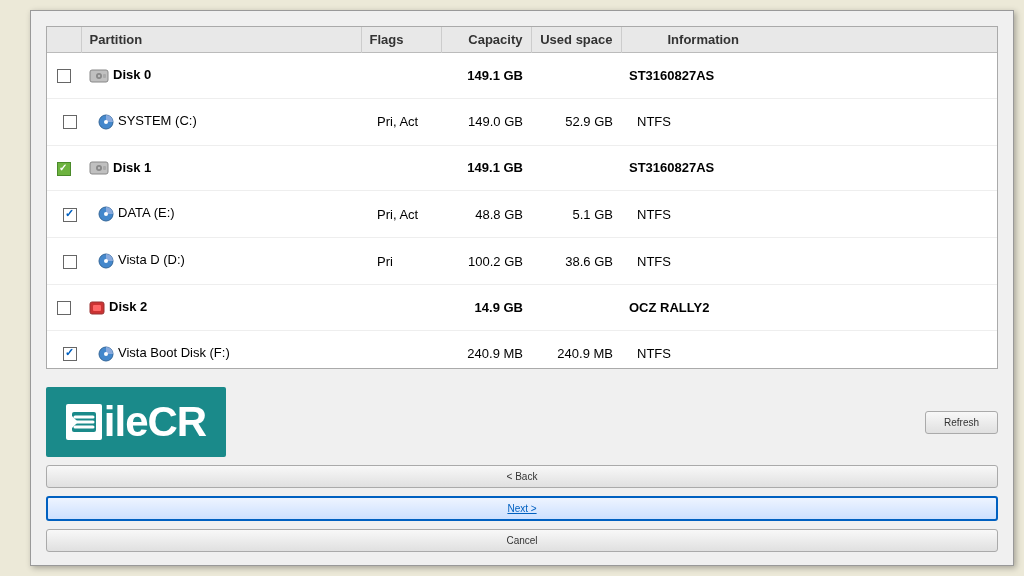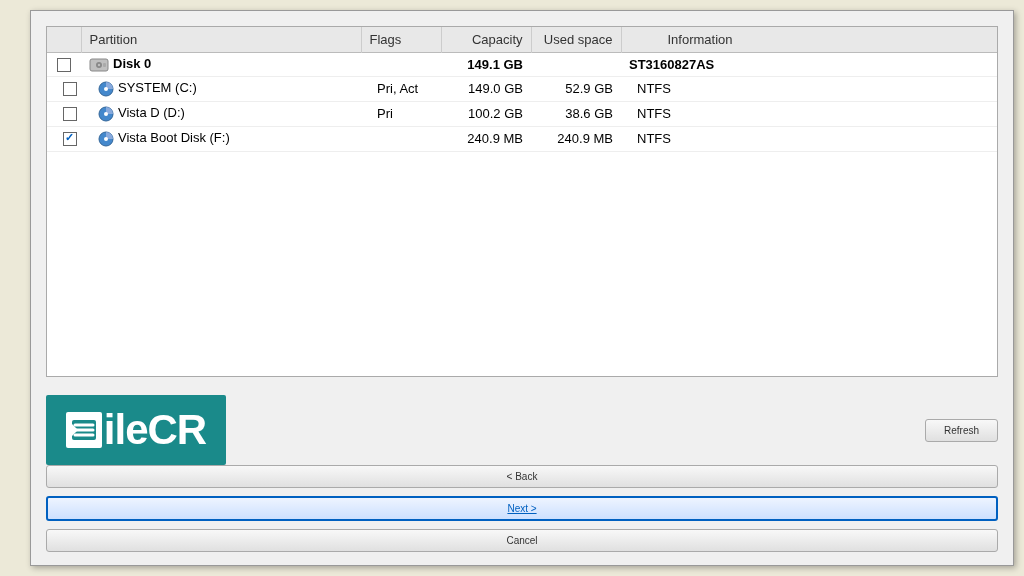--- a/index.html
+++ b/index.html
@@ -40,34 +40,34 @@
     }
 
     thead tr {
       background: #E8E8E8;
       border-bottom: 1px solid #BBBBBB;
     }
 
     thead th {
       text-align: left;
       padding: 5px 8px;
-      font-weight: normal;
+      font-weight: bold;
       color: #333;
       border-right: 1px solid #CCCCCC;
       margin-top: 48px;
     }
 
     thead th:last-child { border-right: none; padding-left: 46px; }
 
     tbody tr {
       border-bottom: 1px solid #EEEEEE;
     }
 
     tbody td {
-      padding: 3px 8px;
+      padding: 14px 8px;
       vertical-align: middle;
     }
 
     .row-disk td { font-weight: bold; }
 
     .row-partition td { padding-left: 16px; }
 
     .check-cell {
       width: 20px;
       text-align: center;
@@ -116,20 +116,21 @@
     .col-partition { width: 280px; }
     .col-flags { width: 80px; }
     .col-capacity { width: 90px; text-align: right; }
     .col-used { width: 90px; text-align: right; }
     .col-info { width: auto; }
 
     .bottom-area {
       padding: 8px 15px;
       display: flex;
       flex-direction: column;
+      gap: 8px;
     }
 
     .logo-row {
       display: flex;
       align-items: center;
       justify-content: space-between;
     }
 
     .logo-box {
       background: #1A8A8A;
@@ -237,31 +238,67 @@
             <td><span><svg width="18" height="18" viewBox="0 0 18 18" style="vertical-align:middle;margin-right:3px">
       <circle cx="9" cy="9" r="7" fill="#4488CC" stroke="#336699" stroke-width="1"></circle>
       <path d="M9,9 L9,2 A7,7 0 0,1 16,9 Z" fill="#88AADD"></path>
       <circle cx="9" cy="9" r="2" fill="white"></circle>
     </svg></span><span>SYSTEM (C:)</span></td>
             <td>Pri, Act</td>
             <td class="td-right">149.0 GB</td>
             <td class="td-right">52.9 GB</td>
             <td>NTFS</td>
           </tr>
+          <tr class="row-disk">
+            <td class="check-cell"><div class="checkbox checked-green"></div></td>
+            <td><span><svg width="20" height="16" viewBox="0 0 20 16" style="vertical-align:middle;margin-right:4px">
+      <rect x="1" y="2" width="18" height="12" rx="2" fill="#C0C0C0" stroke="#888" stroke-width="1"></rect>
+      <circle cx="10" cy="8" r="3" fill="#888"></circle>
+      <circle cx="10" cy="8" r="1.2" fill="#C0C0C0"></circle>
+      <rect x="14" y="6" width="3" height="4" rx="1" fill="#AAA"></rect>
+    </svg></span><span>Disk 1</span></td>
+            <td></td>
+            <td class="td-right">149.1 GB</td>
+            <td class="td-right"></td>
+            <td>ST3160827AS</td>
+          </tr>
+          <tr class="row-partition">
+            <td class="check-cell"><div class="checkbox checked-blue"></div></td>
+            <td><span><svg width="18" height="18" viewBox="0 0 18 18" style="vertical-align:middle;margin-right:3px">
+      <circle cx="9" cy="9" r="7" fill="#4488CC" stroke="#336699" stroke-width="1"></circle>
+      <path d="M9,9 L9,2 A7,7 0 0,1 16,9 Z" fill="#88AADD"></path>
+      <circle cx="9" cy="9" r="2" fill="white"></circle>
+    </svg></span><span>DATA (E:)</span></td>
+            <td>Pri, Act</td>
+            <td class="td-right">48.8 GB</td>
+            <td class="td-right">5.1 GB</td>
+            <td>NTFS</td>
+          </tr>
           <tr class="row-partition">
             <td class="check-cell"><div class="checkbox"></div></td>
             <td><span><svg width="18" height="18" viewBox="0 0 18 18" style="vertical-align:middle;margin-right:3px">
       <circle cx="9" cy="9" r="7" fill="#4488CC" stroke="#336699" stroke-width="1"></circle>
       <path d="M9,9 L9,2 A7,7 0 0,1 16,9 Z" fill="#88AADD"></path>
       <circle cx="9" cy="9" r="2" fill="white"></circle>
     </svg></span><span>Vista D (D:)</span></td>
             <td>Pri</td>
             <td class="td-right">100.2 GB</td>
             <td class="td-right">38.6 GB</td>
             <td>NTFS</td>
+          </tr>
+          <tr class="row-disk">
+            <td class="check-cell"><div class="checkbox"></div></td>
+            <td><span><svg width="16" height="16" viewBox="0 0 16 16" style="vertical-align:middle;margin-right:4px">
+      <rect x="1" y="2" width="14" height="12" rx="2" fill="#CC3333" stroke="#993333" stroke-width="1"></rect>
+      <rect x="4" y="5" width="8" height="6" rx="1" fill="#FF6666"></rect>
+    </svg></span><span>Disk 2</span></td>
+            <td></td>
+            <td class="td-right">14.9 GB</td>
+            <td class="td-right"></td>
+            <td>OCZ RALLY2</td>
           </tr>
           <tr class="row-partition">
             <td class="check-cell"><div class="checkbox checked-blue"></div></td>
             <td><span><svg width="18" height="18" viewBox="0 0 18 18" style="vertical-align:middle;margin-right:3px">
       <circle cx="9" cy="9" r="7" fill="#4488CC" stroke="#336699" stroke-width="1"></circle>
       <path d="M9,9 L9,2 A7,7 0 0,1 16,9 Z" fill="#88AADD"></path>
       <circle cx="9" cy="9" r="2" fill="white"></circle>
     </svg></span><span>Vista Boot Disk (F:)</span></td>
             <td></td>
             <td class="td-right">240.9 MB</td>

